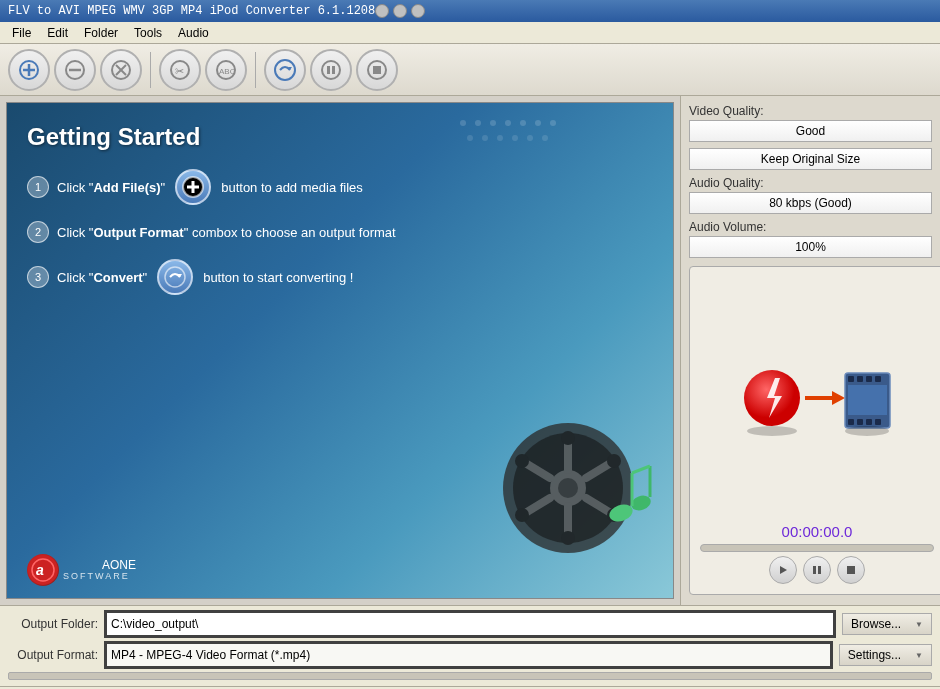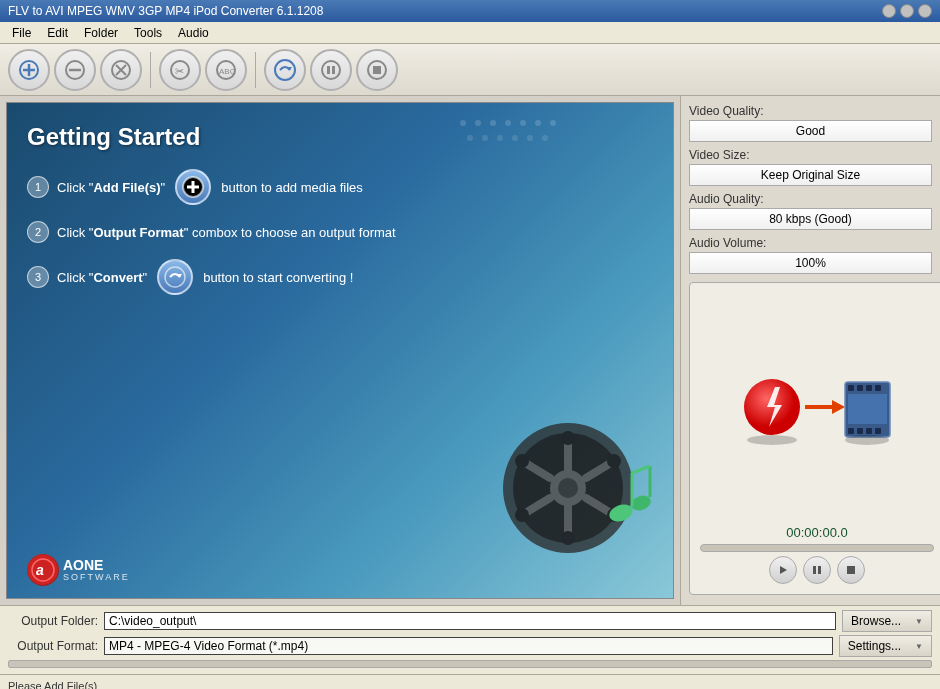--- a/index.html
+++ b/index.html
@@ -11,22 +11,23 @@
       height: 689px;
       overflow: hidden;
     }
     .title-bar {
       background: linear-gradient(to bottom, #4a7ab5, #2a5a9f);
       color: white;
       padding: 5px 8px;
       font-size: 12px;
       display: flex;
       align-items: center;
-      justify-content: space-between;
+      justify-content: flex-start;
       height: 22px;
+      font-family: Liberation Mono, monospace;
     }
     .title-bar-buttons {
       display: flex;
       gap: 4px;
     }
     .title-btn {
       width: 14px;
       height: 14px;
       border-radius: 50%;
       border: 1px solid #888;
@@ -203,22 +204,22 @@
       padding: 10px;
     }
     .preview-canvas {
       flex: 1;
       display: flex;
       align-items: center;
       justify-content: center;
       width: 100%;
     }
     .preview-time {
-      font-size: 13px;
-      color: #14532d;
+      font-size: 15px;
+      color: #6d28d9;
       margin-top: 4px;
     }
     .preview-progress {
       width: 100%;
       height: 8px;
       background: #c8c4b8;
       border-radius: 4px;
       margin: 4px 0;
       border: 1px solid #aaa;
     }
@@ -251,22 +252,22 @@
       margin-bottom: 3px;
     }
     .bottom-label {
       width: 90px;
       font-size: 12px;
       color: #333;
       text-align: right;
     }
     .bottom-input {
       flex: 1;
-      height: 18px;
-      border: 1px solid #404040;
+      height: 28px;
+      border: 3px solid #404040;
       background: white;
       font-size: 12px;
       padding: 0 4px;
     }
     .browse-btn, .settings-btn {
       height: 22px;
       border: 1px solid #aaa;
       background: linear-gradient(to bottom, #f0ede4, #d8d4c8);
       font-size: 12px;
       cursor: pointer;
@@ -473,42 +474,41 @@
 
     <div class="aone-logo">
       <div class="logo-icon">
         <svg width="32" height="32" viewBox="0 0 32 32">
           <circle cx="16" cy="16" r="15" fill="#cc2222"></circle>
           <circle cx="16" cy="16" r="11" fill="none" stroke="#ff6666" stroke-width="1.5"></circle>
           <text x="9" y="21" font-size="14" font-style="italic" font-weight="bold" fill="white">a</text>
         </svg>
       </div>
       <div class="logo-text">
-        <div class="aone" style="color:white;font-size:14px;font-weight:bold;line-height:1;">AONE</div>
+        <div class="aone" style="color:white;font-size:12px;font-weight:normal;line-height:1;margin-left:39px;">AONE</div>
         <div class="software" style="color:rgba(255,255,255,0.8);font-size:9px;letter-spacing:2px;">SOFTWARE</div>
       </div>
     </div>
   </div>
 
   <div class="right-panel">
 
     <div>
       <div class="right-section-label">Video Quality:</div>
       <div class="dropdown-row">
         <select class="dropdown">
           <option>Good</option>
           <option>Normal</option>
           <option>Better</option>
           <option>Best</option>
         </select>
       </div>
     </div>
 
     <div>
-      <div class="right-section-label">Video Size:</div>
       <div class="dropdown-row">
         <select class="dropdown">
           <option>Keep Original Size</option>
           <option>320x240</option>
           <option>640x480</option>
           <option>1280x720</option>
         </select>
       </div>
     </div>
 

